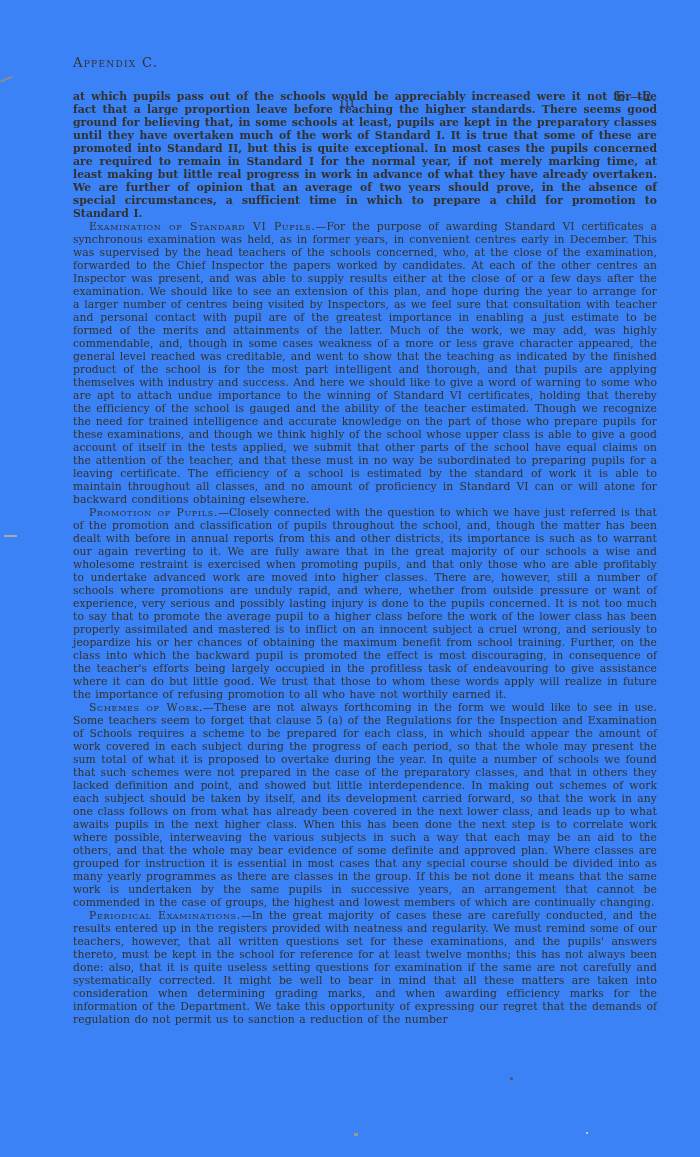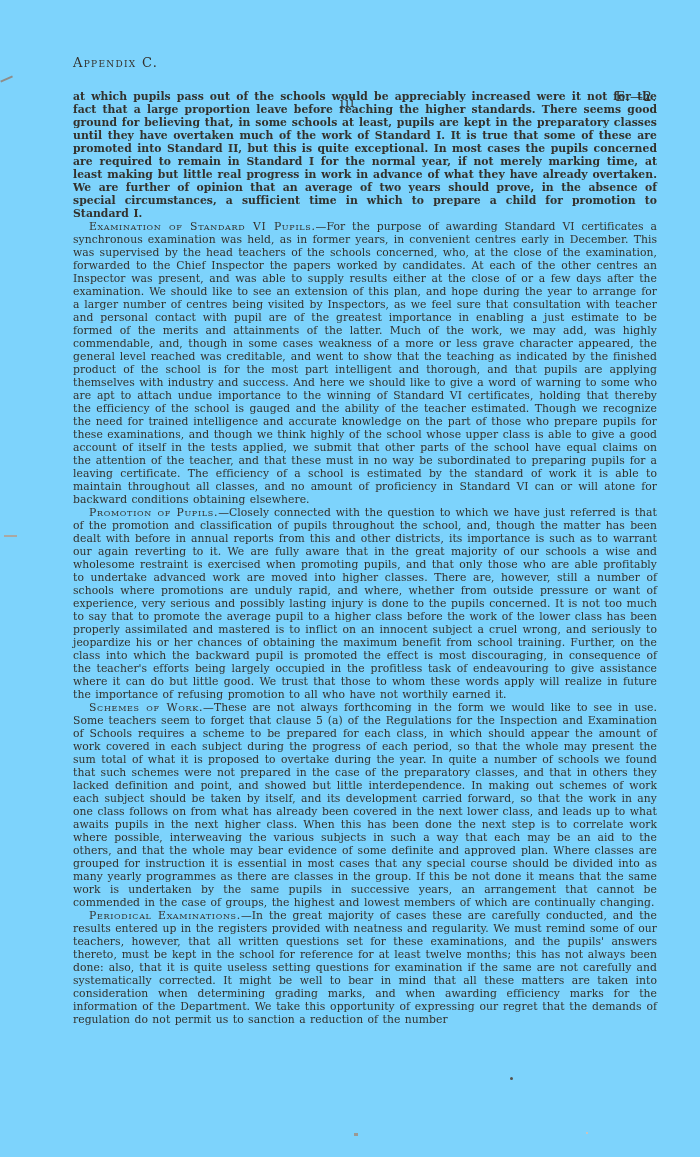--- a/index.html
+++ b/index.html
@@ -4,21 +4,21 @@
 <style>
   html, body { margin: 0; padding: 0; }
   body {
     width: 700px; height: 1157px;
     background: #fdfdfb;
     font-family: "DejaVu Serif", serif;
   }
   .page {
     position: relative;
     width: 700px; height: 1157px;
-    background: #7dd3fc;
+    background: #3b82f6;
     color: #33312c;
     overflow: hidden;
   }
   .page-header {
     position: absolute; top: 55px; left: 73px; width: 584px; height: 18px;
   }
   .hdr-left {
     position: absolute; left: 0; top: 0;
     font-size: 13px; font-variant: small-caps; letter-spacing: 1.3px;
   }

